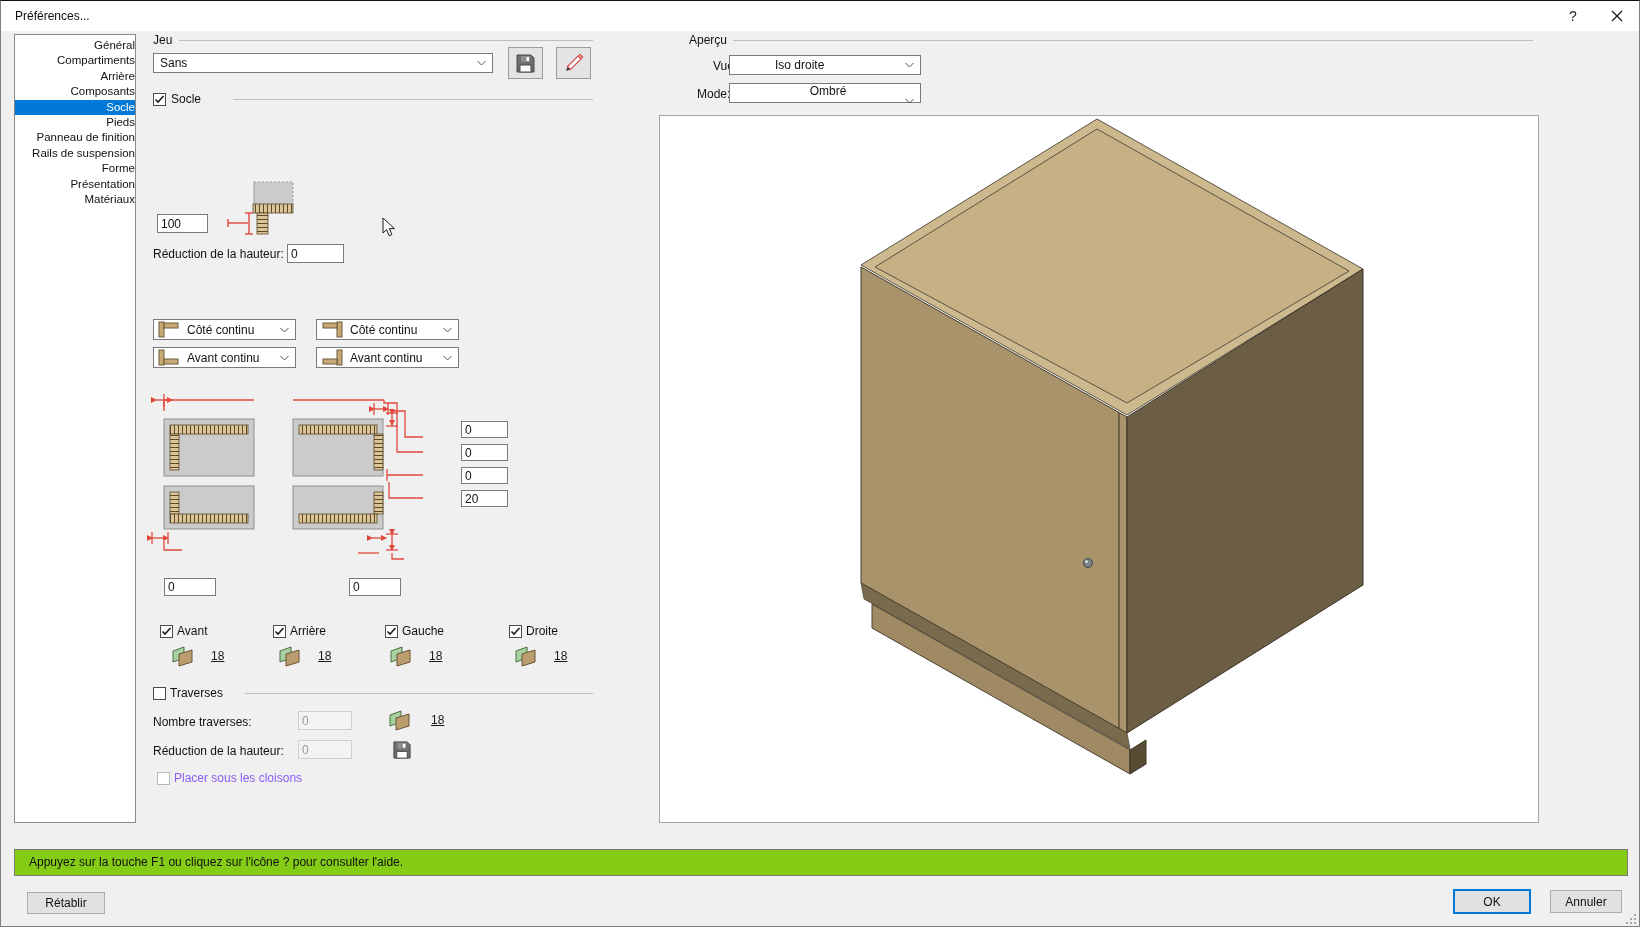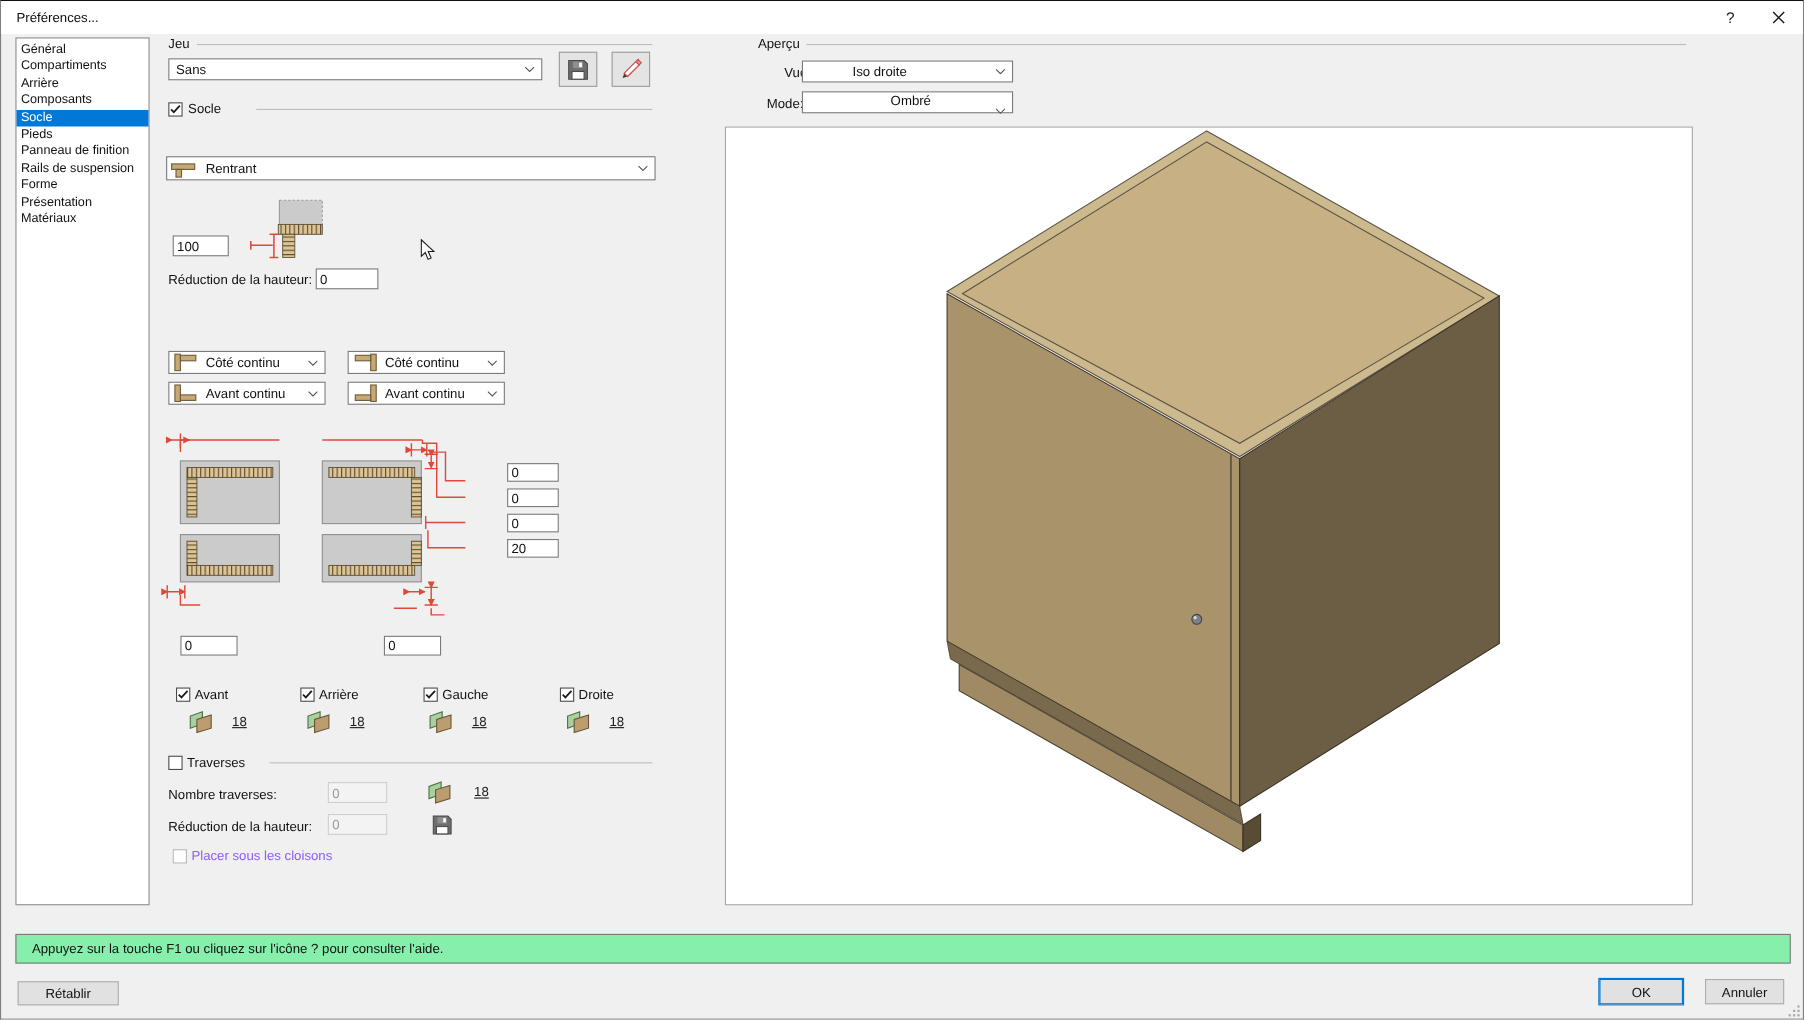--- a/index.html
+++ b/index.html
@@ -7,21 +7,21 @@
   .abs{position:absolute;}
   .win{position:relative;width:1640px;height:927px;background:#f0f0f0;box-sizing:border-box;
        border:1px solid #7f7f7f;border-top:1px solid #111;}
   .titlebar{left:0;top:0;width:100%;height:30px;background:#ffffff;}
   .title{left:14px;top:8px;font-size:12px;color:#0d0d0d;}
   .capbtn{top:0;width:40px;height:30px;display:flex;align-items:center;justify-content:center;
           font-size:14px;color:#222;cursor:pointer;background:transparent;border:none;}
   .listbox{left:13px;top:33px;width:122px;height:789px;background:#fff;border:1px solid #8a8a8a;
            box-sizing:border-box;padding-top:3px;}
   .li{height:15.4px;line-height:15.4px;font-size:11.5px;padding-left:4px;color:#111;
-      white-space:nowrap;cursor:default;}
+      white-space:nowrap;cursor:default;text-align:right;}
   .li.sel{background:#0078d7;color:#fff;}
   .grouplbl{font-size:12px;color:#111;}
   .gline{height:1px;background:#bdbdbd;}
   .combo{position:absolute;background:#fff;border:1px solid #7a7a7a;box-sizing:border-box;
          display:flex;align-items:center;font-size:12px;color:#111;cursor:default;}
   .combo .ctext{margin-left:6px;white-space:nowrap;}
   .combo .chev{margin-left:auto;margin-right:6px;flex:none;}
   .combo .cicon{margin-left:3px;flex:none;}
   .tb{position:absolute;border:1px solid #7a7a7a;font:12px "Liberation Sans",sans-serif;
       padding:0 0 0 3px;background:#fff;box-sizing:border-box;color:#111;}
@@ -31,21 +31,21 @@
   .cb{position:absolute;width:13px;height:13px;background:#fff;border:1px solid #4a4a4a;
       box-sizing:border-box;display:flex;align-items:center;justify-content:center;cursor:pointer;}
   .cb.dis{border-color:#b8b8b8;}
   .iconbtn{position:absolute;background:#e4e4e4;border:1px solid #9c9c9c;box-sizing:border-box;
            display:flex;align-items:center;justify-content:center;cursor:pointer;padding:0;}
   .link{position:absolute;font-size:12px;color:#1a1a1a;text-decoration:underline;cursor:pointer;}
   .btn{position:absolute;background:#e1e1e1;border:1px solid #acacac;font:12px "Liberation Sans",sans-serif;
        color:#111;cursor:pointer;}
   .btn.def{border:1px solid #0078d7;box-shadow:inset 0 0 0 1px #0078d7;}
   .statusbar{left:13px;top:848px;width:1614px;height:27px;border:1px solid #7a7a7a;
-             box-sizing:border-box;background:#86efac;}
+             box-sizing:border-box;background:#84cc16;}
   .statustext{margin:5px 0 0 14px;font-size:12px;color:#111;}
   .canvas{left:658px;top:114px;width:880px;height:708px;background:#fff;border:1px solid #a6a6a6;
           box-sizing:border-box;}
   svg{display:block;}
 </style>
 </head>
 <body>
 
 <div class="win">
 
@@ -111,34 +111,20 @@
   <div class="cb" style="left:152px;top:92px;">
     <span>
       <svg width="11" height="11" viewBox="0 0 11 11">
           <path d="M1.5,5.5 L4,8 L9.5,2" stroke="#1c1c1c" stroke-width="1.6" fill="none"></path>
         </svg>
     </span>
   </div>
   <div class="lbl" style="left:170px;top:91px;">Socle</div>
   <div class="abs gline" style="left:232px;top:98px;width:360px;"></div>
 
-  <div class="combo" style="left:150px;top:141px;width:445px;height:22px;">
-    <span class="cicon">
-      <svg width="26" height="17" viewBox="0 0 26 17">
-        <rect x="1" y="4" width="21" height="5" fill="#c8a873" stroke="#6b5b3e"></rect>
-        <rect x="5" y="9" width="5" height="7" fill="#c8a873" stroke="#6b5b3e"></rect>
-      </svg>
-    </span>
-    <span class="ctext">Rentrant</span>
-    <span class="chev">
-      <svg width="9" height="6" viewBox="0 0 9 6">
-          <path d="M0.5,1 L4.5,5 L8.5,1" stroke="#555" fill="none"></path>
-        </svg>
-    </span>
-  </div>
 
   <div class="abs" style="left:150px;top:170px;">
     <svg width="160" height="75" viewBox="0 0 160 75">
       <defs>
         <pattern id="pv1" width="4" height="9" patternUnits="userSpaceOnUse">
           <rect width="4" height="9" fill="#dcc496"></rect>
             <path d="M0.5,0 V9" stroke="#5a4a2e" stroke-width="1"></path>
         </pattern>
         <pattern id="ph1" width="11" height="4" patternUnits="userSpaceOnUse">
           <rect width="11" height="4" fill="#dcc496"></rect>
@@ -433,21 +419,21 @@
 
       <circle cx="428" cy="447" r="4.5" fill="#7e8184" stroke="#3f4346" stroke-width="1"></circle>
       <circle cx="426.5" cy="445.5" r="1.5" fill="#d6d9db"></circle>
     </svg>
   </div>
 
   <div class="abs statusbar">
     <div class="statustext">Appuyez sur la touche F1 ou cliquez sur l'icône ? pour consulter l'aide.</div>
   </div>
 
-  <button class="btn" style="left:15px;top:891px;width:92px;height:22px;">Rétablir</button>
+  <button class="btn" style="left:26px;top:891px;width:78px;height:22px;">Rétablir</button>
   <button class="btn def" style="left:1452px;top:888px;width:78px;height:25px;">OK</button>
   <button class="btn" style="left:1549px;top:889px;width:72px;height:23px;">Annuler</button>
 
   <div class="abs" style="left:1624px;top:912px;cursor:nwse-resize;">
     <svg width="12" height="12" viewBox="0 0 12 12">
       <rect x="9" y="1" width="2" height="2" fill="#a8a8a8"></rect>
       <rect x="5" y="5" width="2" height="2" fill="#a8a8a8"></rect>
       <rect x="9" y="5" width="2" height="2" fill="#a8a8a8"></rect>
       <rect x="1" y="9" width="2" height="2" fill="#a8a8a8"></rect>
       <rect x="5" y="9" width="2" height="2" fill="#a8a8a8"></rect>

